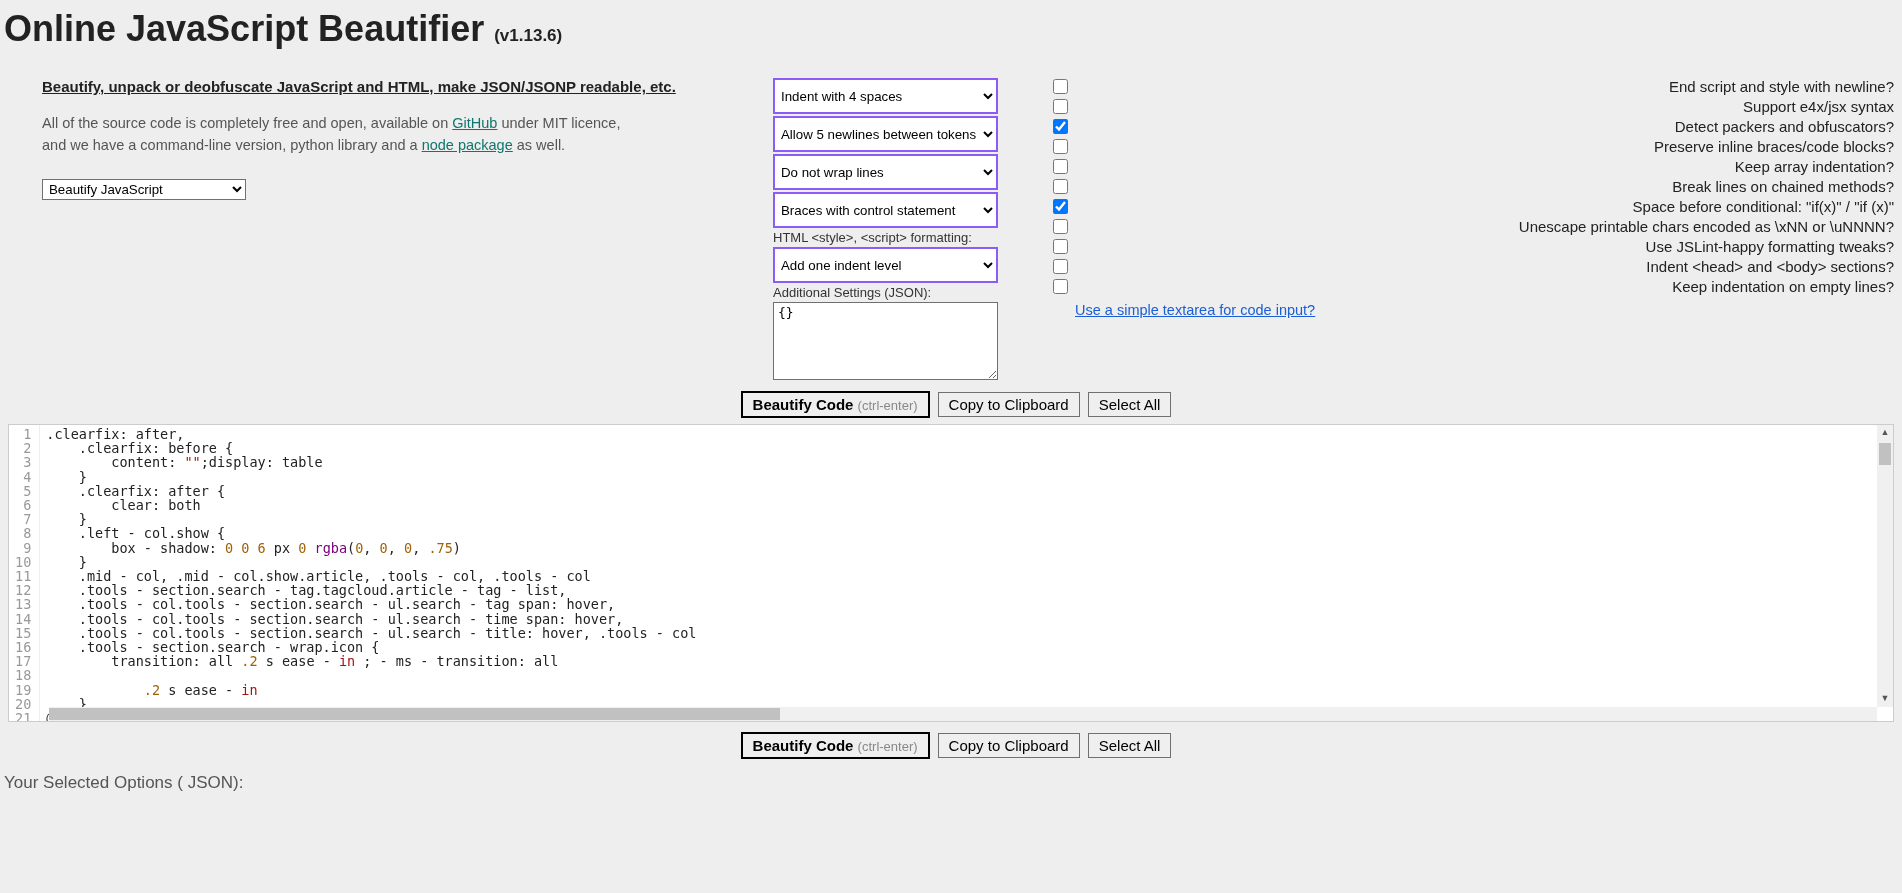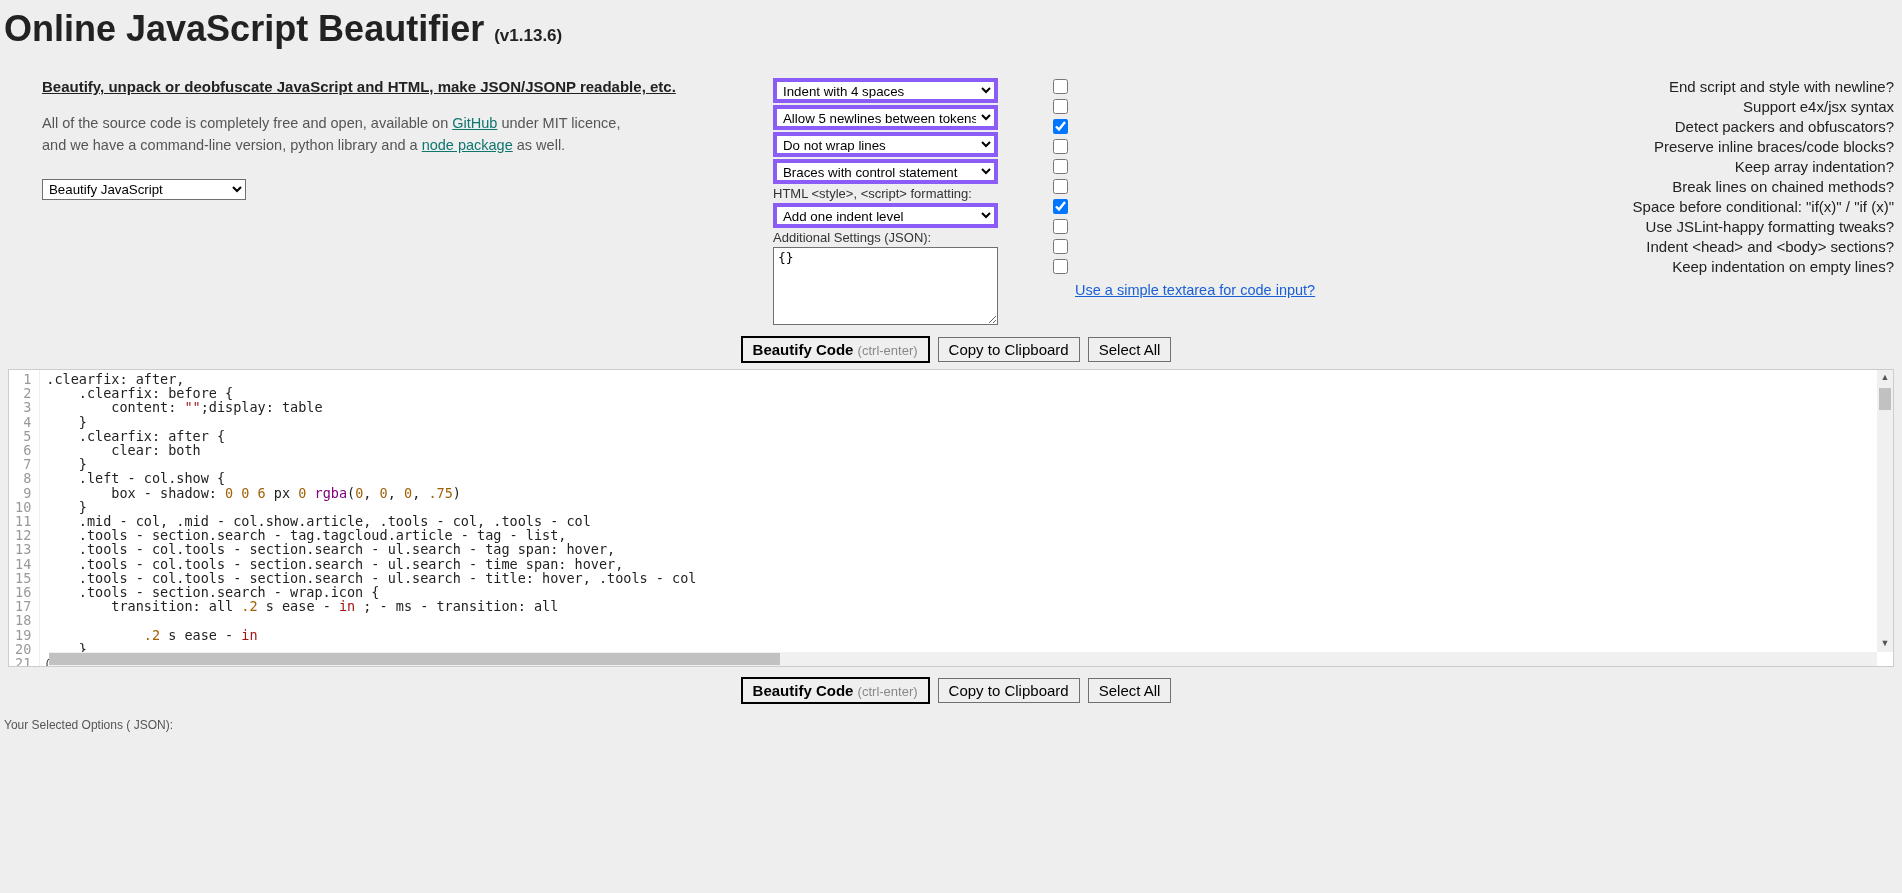--- a/index.html
+++ b/index.html
@@ -46,25 +46,25 @@
   padding: 1px 2px;
   height: 21px;
 }
 .opts-col {
   flex: 0 0 280px;
 }
 .opts-col select {
   display: block;
   width: 225px;
   background: #fff;
-  border: 4px solid #8b5cf6;
+  border: 2px solid #8b5cf6;
   font-size: 13.3px;
   margin-bottom: 2px;
   padding: 1px 2px;
-  height: 25px;
+  height: 36px;
 }
 .opts-col label { display: block; margin: 0 0 2px 0; color: #333; font-size: 13px; }
 .addl-textarea {
   width: 225px;
   height: 78px;
   resize: both;
   font-family: monospace;
   font-size: 13px;
   padding: 2px 4px;
   border: 1px solid #707070;
@@ -176,21 +176,21 @@
 .scroll-arrow {
   position: absolute;
   width: 12px; height: 12px;
   font-size: 9px;
   color: #555;
   text-align: center;
 }
 .footer-label {
   margin: 14px 0 0 4px;
   color: #555;
-  font-size: 12px;
+  font-size: 17px;
 }
 </style>
 </head>
 <body>
 
 <div class="page-title">
   <span>Online JavaScript Beautifier</span>
   <span class="version">(v1.13.6)</span>
 </div>
 
@@ -234,20 +234,23 @@
         <span>Preserve inline braces/code blocks?</span>
       </div><div class="check-row">
         <input type="checkbox" style="">
         <span>Keep array indentation?</span>
       </div><div class="check-row">
         <input type="checkbox" style="">
         <span>Break lines on chained methods?</span>
       </div><div class="check-row">
         <input type="checkbox" checked="" style="">
         <span>Space before conditional: "if(x)" / "if (x)"</span>
+      </div><div class="check-row">
+        <input type="checkbox" style="">
+        <span>Unescape printable chars encoded as \xNN or \uNNNN?</span>
       </div><div class="check-row">
         <input type="checkbox" style="">
         <span>Use JSLint-happy formatting tweaks?</span>
       </div><div class="check-row">
         <input type="checkbox" style="">
         <span>Indent &lt;head&gt; and &lt;body&gt; sections?</span>
       </div><div class="check-row">
         <input type="checkbox" style="">
         <span>Keep indentation on empty lines?</span>
       </div><a href="#" class="simple-link">Use a simple textarea for code input?</a>

